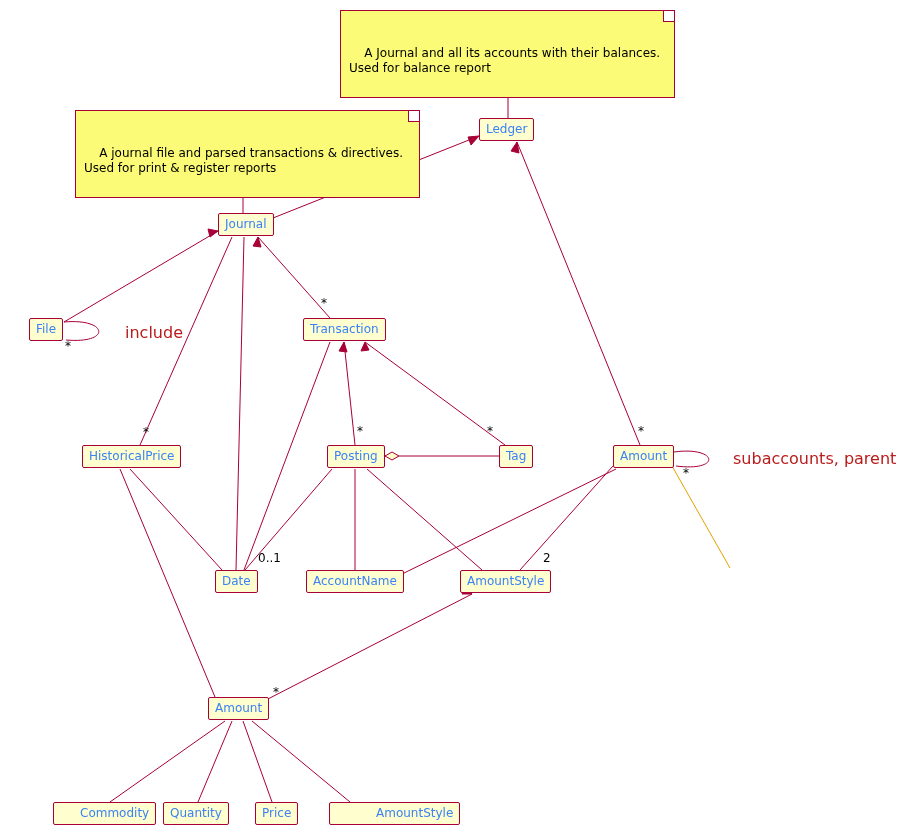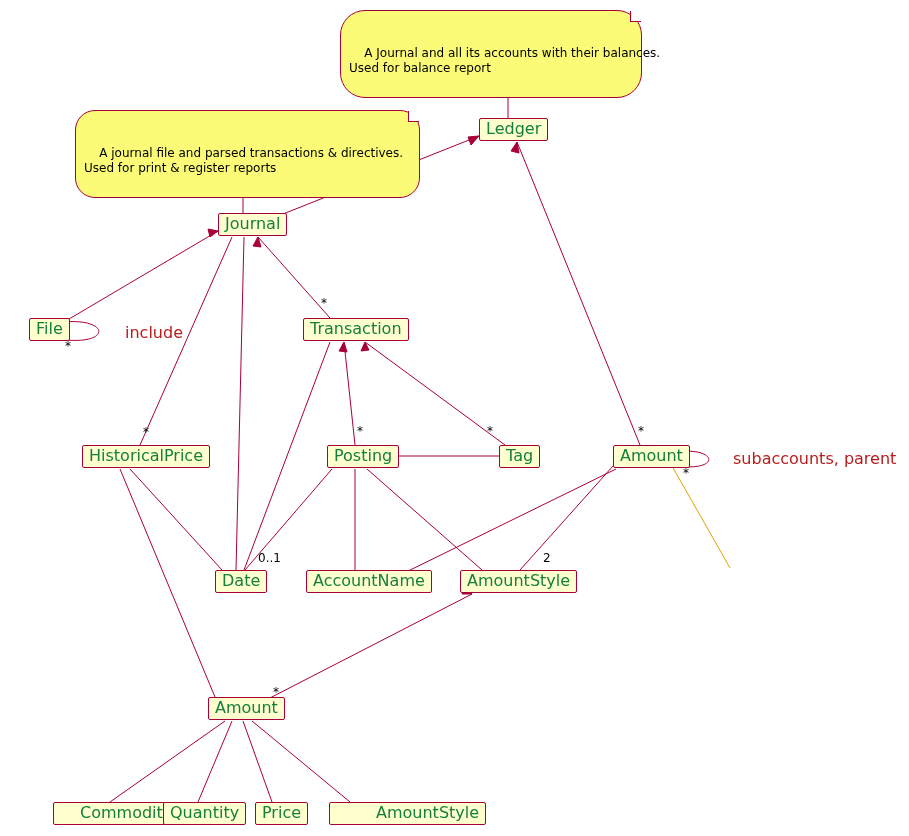--- a/index.html
+++ b/index.html
@@ -21,22 +21,22 @@
     top: 0;
     width: 909px;
     height: 836px;
     pointer-events: none;
   }
   .cls {
     position: absolute;
     background: #FEFECE;
     border: 1px solid #A80036;
     border-radius: 2px;
-    color: #15803d;
-    font-size: 16px;
+    color: #3b82f6;
+    font-size: 12px;
     line-height: 14px;
     padding: 3px 6px 4px 6px;
     white-space: nowrap;
     box-sizing: border-box;
   }
   .note {
     position: absolute;
     background: #FBFB77;
     border: 1px solid #A80036;
     color: #000000;
@@ -134,27 +134,27 @@
       <line x1="472" y1="594" x2="266" y2="700"></line>
       <polygon points="472,594 466,587 462,594" fill="#A80036" stroke="#A80036"></polygon>
 
       <line x1="225" y1="721" x2="110" y2="802"></line>
       <line x1="232" y1="721" x2="198" y2="802"></line>
       <line x1="243" y1="721" x2="272" y2="802"></line>
       <line x1="252" y1="721" x2="350" y2="802"></line>
     </g>
   </svg>
 
-  <div class="note" style="left:340px; top:10px; width:302px;border-radius:25px;">
+  <div class="note" style="left:340px; top:10px; width:335px;">
     <span class="fold"></span>
     <span>A Journal and all its accounts with their balances.
 Used for balance report</span>
   </div>
 
-  <div class="note" style="left:75px; top:110px; width:345px;border-radius:20px;">
+  <div class="note" style="left:75px; top:110px; width:345px;">
     <span class="fold"></span>
     <span>A journal file and parsed transactions &amp; directives.
 Used for print &amp; register reports</span>
   </div>
 
 
   <div class="cls" style="left:479px; top:118px;">
     <span>Ledger</span>
   </div>
   <div class="cls" style="left:218px; top:213px;">

